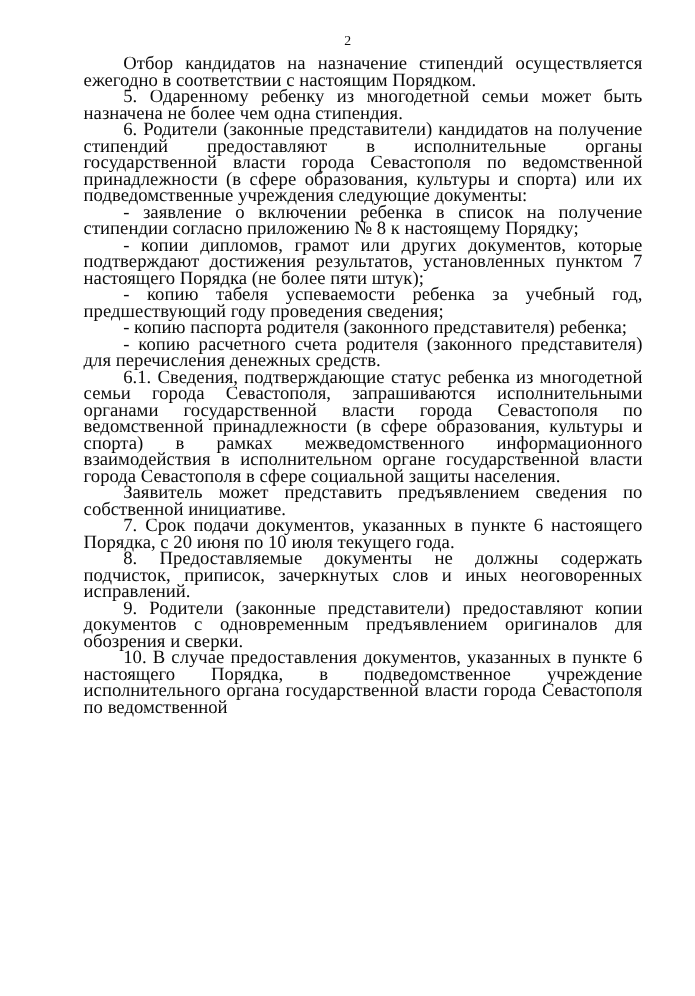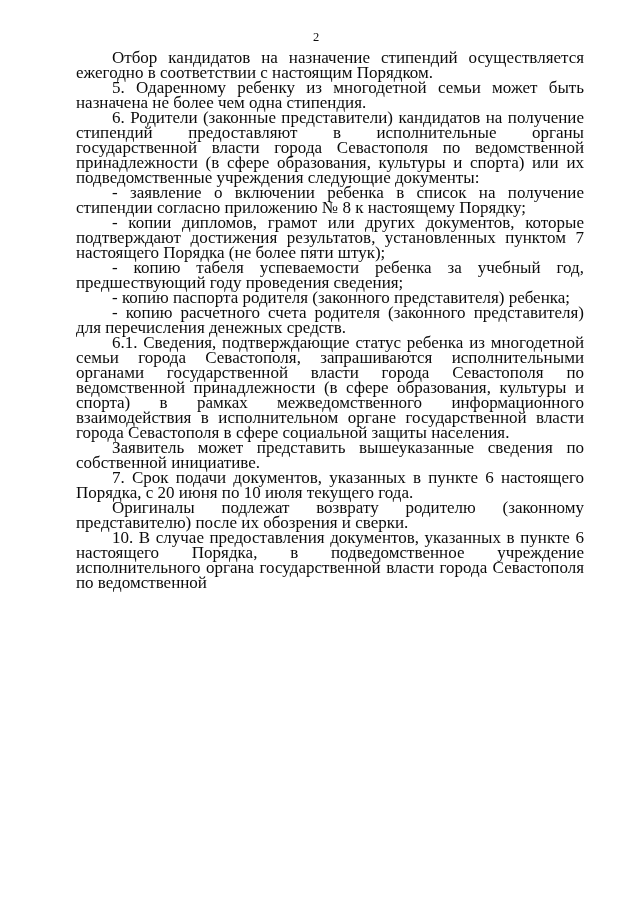--- a/index.html
+++ b/index.html
@@ -54,19 +54,20 @@
   <div class="body-text">
     <p>Отбор кандидатов на назначение стипендий осуществляется ежегодно в соответствии с настоящим Порядком.</p>
     <p>5. Одаренному ребенку из многодетной семьи может быть назначена не более чем одна стипендия.</p>
     <p>6. Родители (законные представители) кандидатов на получение стипендий предоставляют в исполнительные органы государственной власти города Севастополя по ведомственной принадлежности (в сфере образования, культуры и спорта) или их подведомственные учреждения следующие документы:</p>
     <p class="dash">- заявление о включении ребенка в список на получение стипендии согласно приложению № 8 к настоящему Порядку;</p>
     <p class="dash">- копии дипломов, грамот или других документов, которые подтверждают достижения результатов, установленных пунктом 7 настоящего Порядка (не более пяти штук);</p>
     <p class="dash">- копию табеля успеваемости ребенка за учебный год, предшествующий году проведения сведения;</p>
     <p class="dash">- копию паспорта родителя (законного представителя) ребенка;</p>
     <p class="dash">- копию расчетного счета родителя (законного представителя) для перечисления денежных средств.</p>
     <p>6.1. Сведения, подтверждающие статус ребенка из многодетной семьи города Севастополя, запрашиваются исполнительными органами государственной власти города Севастополя по ведомственной принадлежности (в сфере образования, культуры и спорта) в рамках межведомственного информационного взаимодействия в исполнительном органе государственной власти города Севастополя в сфере социальной защиты населения.</p>
-    <p>Заявитель может представить вышеуказанные сведения по собственной инициативе.</p>
+    <p>Заявитель может представить предъявлением сведения по собственной инициативе.</p>
     <p>7. Срок подачи документов, указанных в пункте 6 настоящего Порядка, с 20 июня по 10 июля текущего года.</p>
-    <p>Оригиналы подлежат возврату родителю (законному представителю) после их обозрения и сверки.</p>
+    <p>8. Предоставляемые документы не должны содержать подчисток, приписок, зачеркнутых слов и иных неоговоренных исправлений.</p>
+    <p>9. Родители (законные представители) предоставляют копии документов с одновременным предъявлением оригиналов для обозрения и сверки.</p>
     <p>10. В случае предоставления документов, указанных в пункте 6 настоящего Порядка, в подведомственное учреждение исполнительного органа государственной власти города Севастополя по ведомственной</p>
   </div>
 
 </div>
 
 </body></html>

